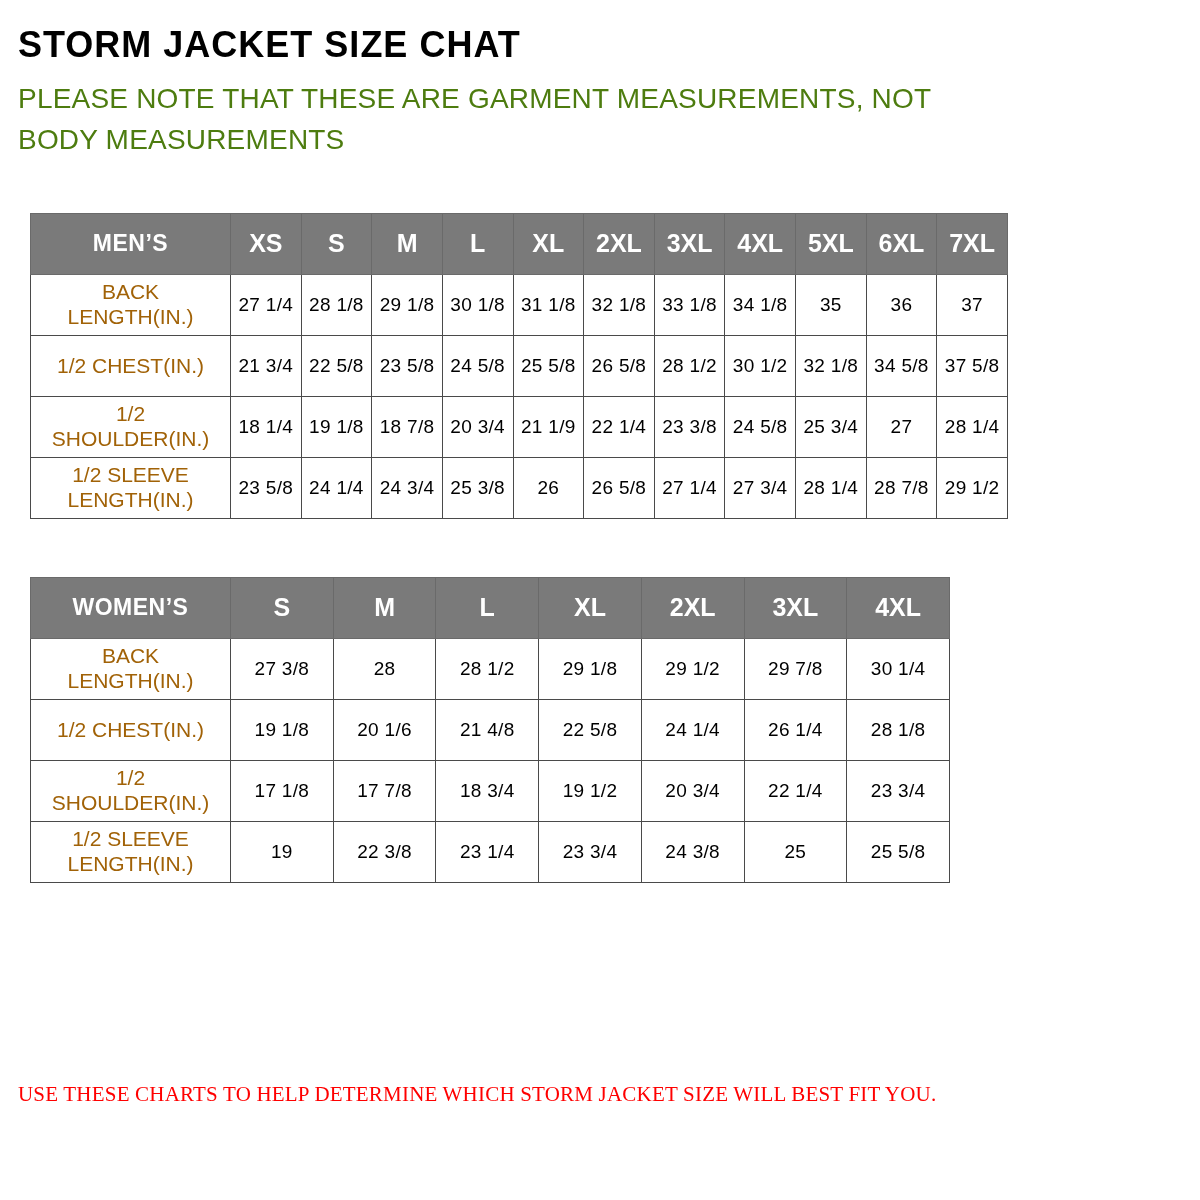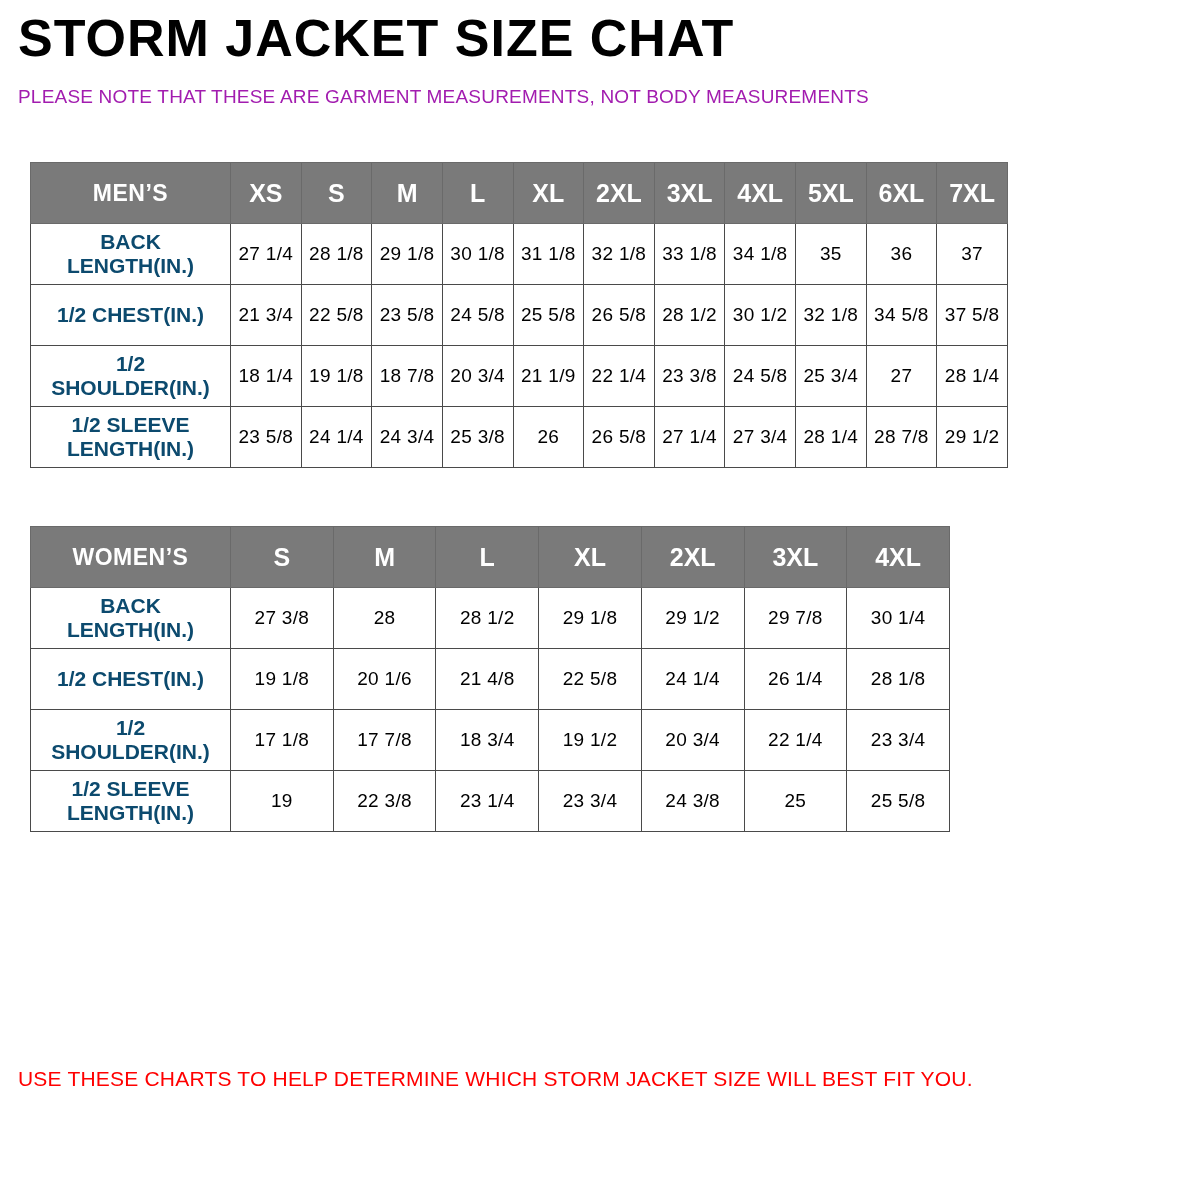--- a/index.html
+++ b/index.html
@@ -15,30 +15,30 @@
     overflow: hidden;
   }
   .page {
     position: relative;
     width: 1200px;
     height: 1200px;
     box-sizing: border-box;
     padding: 0 14px;
   }
   .title {
-    font-size: 52px;
+    font-size: 36px;
     font-weight: bold;
     letter-spacing: 1px;
-    margin: 9px 0 0 4px;
+    margin: 24px 0 0 4px;
     line-height: 1.15;
     white-space: nowrap;
   }
   .note {
-    color: #a21caf;
-    font-size: 19px;
+    color: #4d7c0f;
+    font-size: 28px;
     font-weight: normal;
     letter-spacing: 0.2px;
     margin: 14px 0 0 4px;
     line-height: 1.45;
     max-width: 960px;
   }
   table {
     border-collapse: collapse;
     table-layout: fixed;
   }
@@ -65,41 +65,42 @@
     font-size: 25px;
     height: 60px;
     border: 1px solid #6a6a6a;
   }
   thead th.corner {
     font-size: 23px;
     letter-spacing: 0.5px;
   }
   tbody th.rowhdr {
     background: #ffffff;
-    color: #0c4a6e;
-    font-weight: bold;
+    color: #a16207;
+    font-weight: normal;
     font-size: 21px;
     line-height: 1.15;
     padding: 2px 12px;
   }
   tbody td {
     background: #ffffff;
     font-size: 19px;
     letter-spacing: 0.3px;
   }
   .men col.first { width: 200px; }
   .women col.first { width: 200px; }
   .footnote {
     position: absolute;
     left: 18px;
     top: 1058px;
     color: #ff0000;
     font-size: 21px;
     letter-spacing: 0.2px;
     white-space: nowrap;
+    font-family: Liberation Serif, serif;
   }
 </style>
 </head>
 <body>
 
 <div class="page">
 
   <h1 class="title">STORM JACKET SIZE CHAT</h1>
 
   <div class="note">PLEASE NOTE THAT THESE ARE GARMENT MEASUREMENTS, NOT BODY MEASUREMENTS</div>

